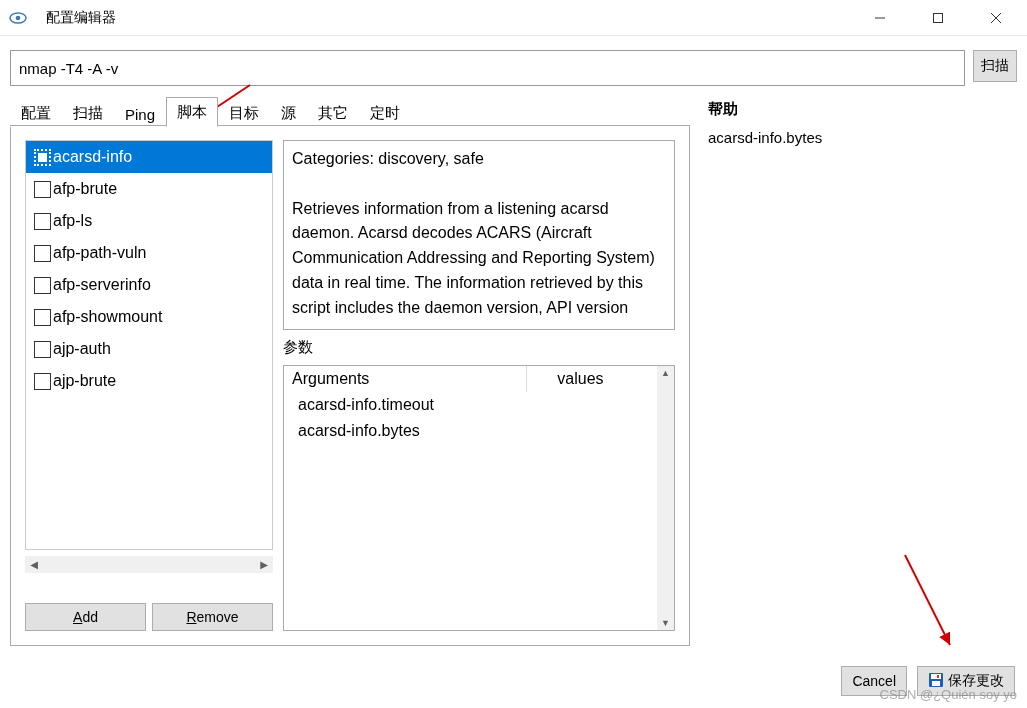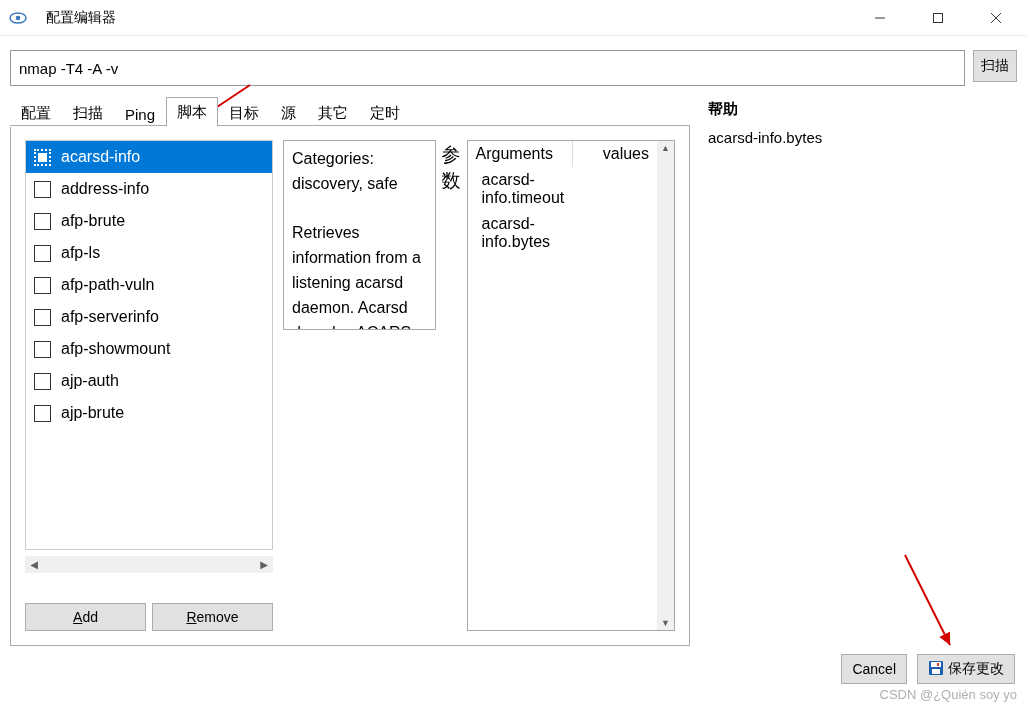--- a/index.html
+++ b/index.html
@@ -121,21 +121,21 @@
     overflow-x: hidden;
     background: #fff;
   }
   .scriptlist::-webkit-scrollbar { width: 17px; background: #f0f0f0; }
   .scriptlist::-webkit-scrollbar-thumb { background: #c1c1c1; }
   .scriptlist::-webkit-scrollbar-button { height: 17px; background: #f0f0f0; }
 
   .scriptitem {
     display: flex;
     align-items: center;
-    gap: 10px;
+    gap: 2px;
     padding: 7px 8px;
     font-size: 16px;
     cursor: pointer;
   }
   .scriptitem.selected {
     background: #0078d7;
     color: #fff;
   }
   .chk {
     width: 17px; height: 17px;
@@ -170,37 +170,38 @@
     height: 28px;
     border: 1px solid #adadad;
     background: #e1e1e1;
     font-size: 14px;
   }
   .addremove button u { text-decoration: underline; }
 
   .detailcol {
     flex: 1;
     display: flex;
+    flex-direction: column;
     gap: 6px;
     min-width: 0;
     border-radius: 15px;
   }
   .descbox {
     height: 190px;
     border: 1px solid #aaa;
     padding: 6px 8px;
     font-size: 16px;
     overflow-y: scroll;
     line-height: 1.55;
   }
   .descbox::-webkit-scrollbar { width: 17px; background: #f0f0f0; }
   .descbox::-webkit-scrollbar-thumb { background: #c1c1c1; }
   .descbox::-webkit-scrollbar-button { height: 17px; background: #f0f0f0; }
 
-  .params-title { text-align: center; font-size: 19px; padding: 2px 0; }
+  .params-title { font-size: 15px; padding: 2px 0; }
 
   .paramsbox {
     flex: 1;
     border: 1px solid #aaa;
     display: flex;
     min-height: 0;
   }
   .paramsinner { flex: 1; }
   .paramsbox table { width: 100%; border-collapse: collapse; font-size: 16px; }
   .paramsbox th, .paramsbox td { text-align: left; padding: 4px 8px; font-weight: normal; }
@@ -217,21 +218,21 @@
   .helpbox {
     flex: 1;
     padding: 4px 0;
     font-size: 15px;
   }
 
   
   .footer {
     position: absolute;
     right: 12px;
-    bottom: 24px;
+    bottom: 12px;
     display: flex;
     gap: 10px;
     margin-top: 45px;
   }
   .footer button {
     height: 30px;
     padding: 0 10px;
     border: 1px solid #adadad;
     background: #e1e1e1;
     font-size: 14px;
@@ -308,24 +309,20 @@
     <div class="tabbody">
 
       <div class="scriptcol">
         <div class="scriptlist">
           <div class="scriptitem selected">
             <span class="chk"></span>
             <span>acarsd-info</span>
           </div>
           <div class="scriptitem">
             <span class="chk"></span>
-            <span>address-info</span>
-          </div>
-          <div class="scriptitem">
-            <span class="chk"></span>
             <span>afp-brute</span>
           </div>
           <div class="scriptitem">
             <span class="chk"></span>
             <span>afp-ls</span>
           </div>
           <div class="scriptitem">
             <span class="chk"></span>
             <span>afp-path-vuln</span>
           </div>

